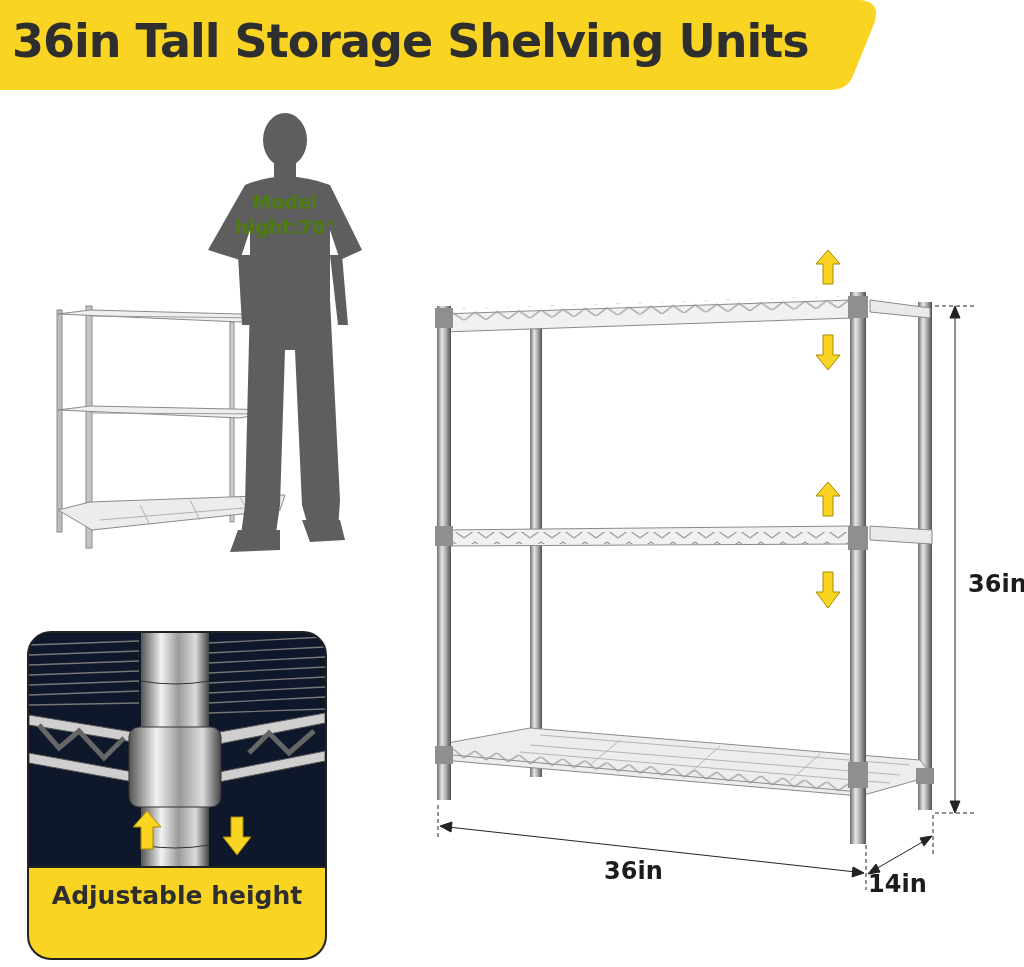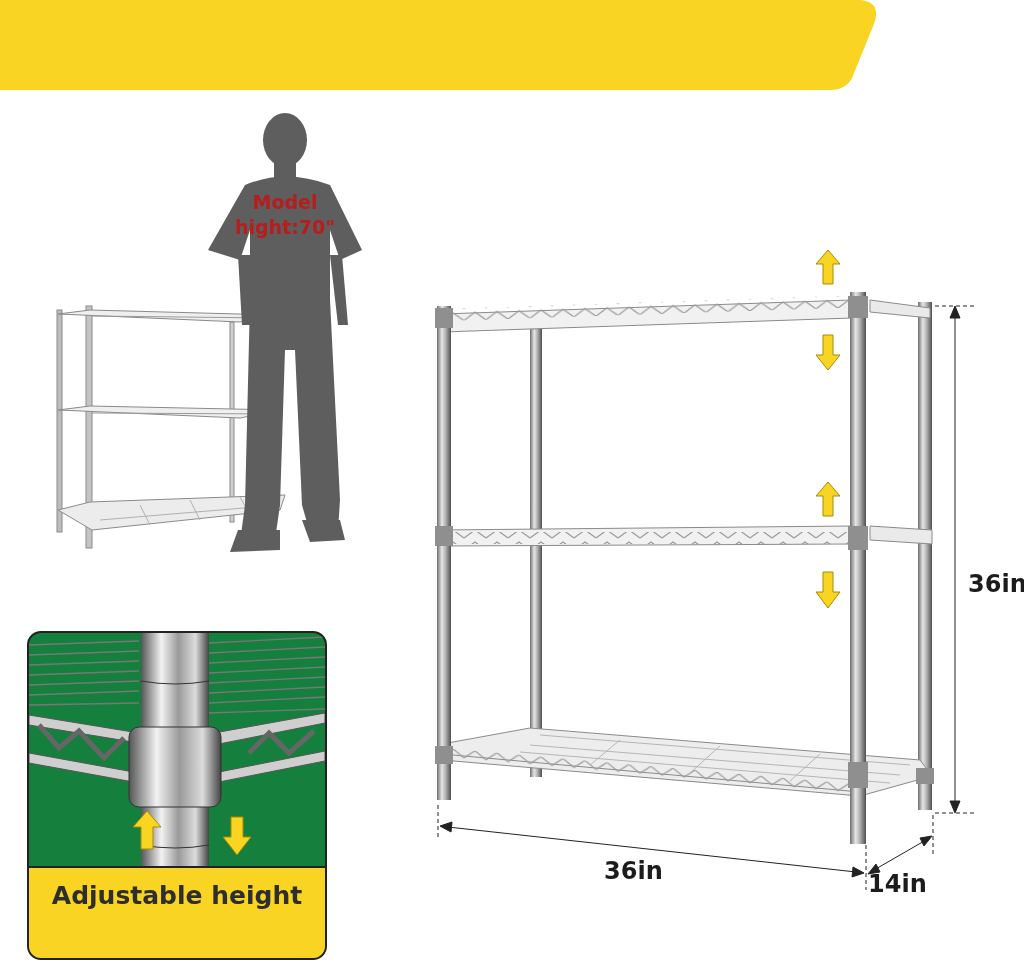--- a/index.html
+++ b/index.html
@@ -1,32 +1,33 @@
 <!DOCTYPE html>
 <html><head>
 <meta charset="utf-8">
 <style>
   html,body{margin:0;padding:0;background:#fff;}
   body{width:1024px;height:967px;position:relative;overflow:hidden;font-family:"DejaVu Sans",sans-serif;}
   .banner{position:absolute;left:0;top:0;width:880px;height:90px;}
   .banner svg{position:absolute;left:0;top:0;}
   .banner-title{position:absolute;left:12px;top:14px;font-size:46px;font-weight:bold;color:#2e2e2e;letter-spacing:-1px;white-space:nowrap;font-family:"DejaVu Sans",sans-serif;}
   .abs{position:absolute;}
-  .model-label{position:absolute;left:222px;top:190px;width:126px;text-align:center;color:#b91c1c;font-weight:bold;font-size:19px;line-height:25px;font-family:"DejaVu Sans",sans-serif;}
+  .model-label{position:absolute;left:222px;top:190px;width:126px;text-align:center;color:#4d7c0f;font-weight:bold;font-size:19px;line-height:25px;font-family:"DejaVu Sans",sans-serif;}
   .dim{position:absolute;font-weight:bold;color:#1c1c1c;font-size:24px;font-family:"DejaVu Sans",sans-serif;}
-  .detail-box{position:absolute;left:27px;top:631px;width:296px;height:325px;border:2px solid #222;border-radius:14px;overflow:hidden;background:#15803d;}
+  .detail-box{position:absolute;left:27px;top:631px;width:296px;height:325px;border:2px solid #222;border-radius:24px;overflow:hidden;background:#0f172a;}
   .detail-caption{position:absolute;left:0;bottom:0;width:100%;height:92px;background:#f9d423;border-top:2px solid #222;text-align:center;color:#2e2e2e;font-weight:bold;font-size:25px;line-height:31px;padding-top:12px;box-sizing:border-box;font-family:"DejaVu Sans",sans-serif;}
 </style>
 </head>
 <body>
 
 <div class="banner">
   <svg width="880" height="90">
     <path d="M0 0 H860 Q882 2 874 24 L852 78 Q846 90 830 90 H0 Z" fill="#f9d423"></path>
   </svg>
+  <div class="banner-title">36in Tall Storage Shelving Units</div>
 </div>
 
 <svg class="abs" style="left:40px;top:110px" width="340" height="450">
 
   <g stroke="#8a8a8a" fill="none">
     <rect x="17" y="200" width="5" height="222" fill="#bdbdbd"></rect>
     <rect x="46" y="196" width="6" height="242" fill="#c4c4c4"></rect>
     <rect x="190" y="212" width="4" height="200" fill="#cfcfcf"></rect>
 
     <path d="M18 204 L50 200 L235 205 L200 212 Z" fill="#efefef"></path>

